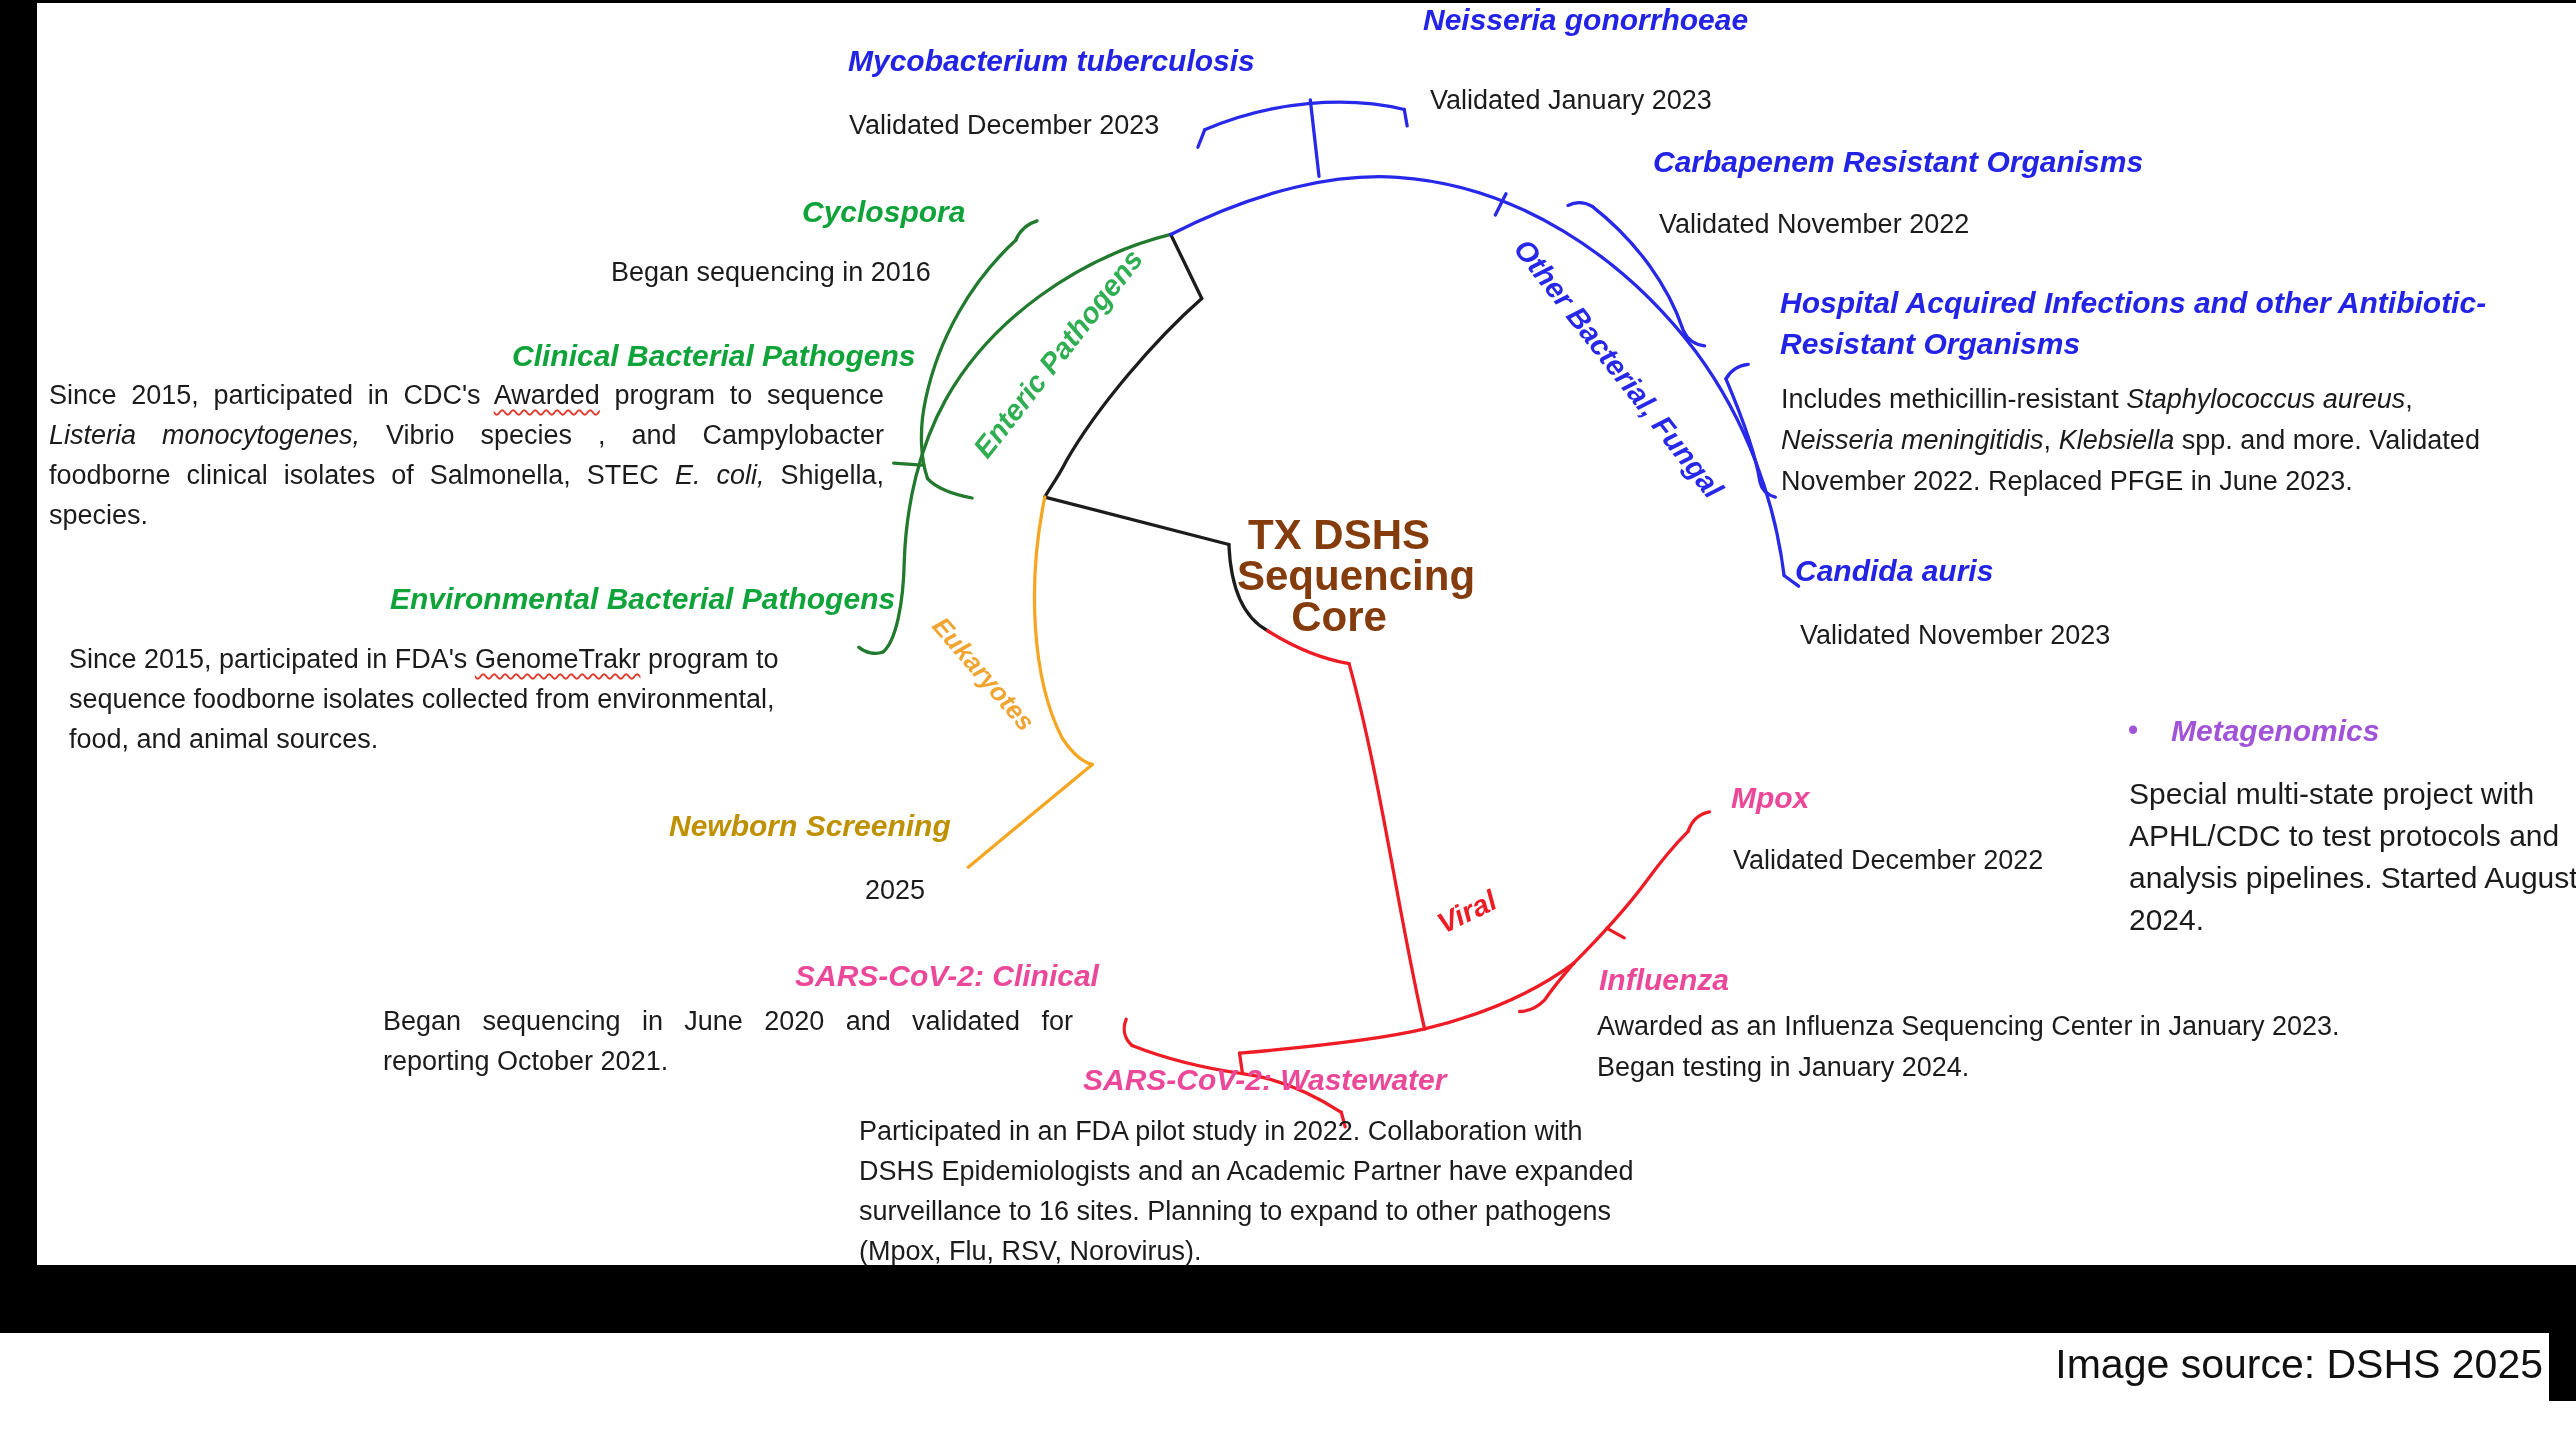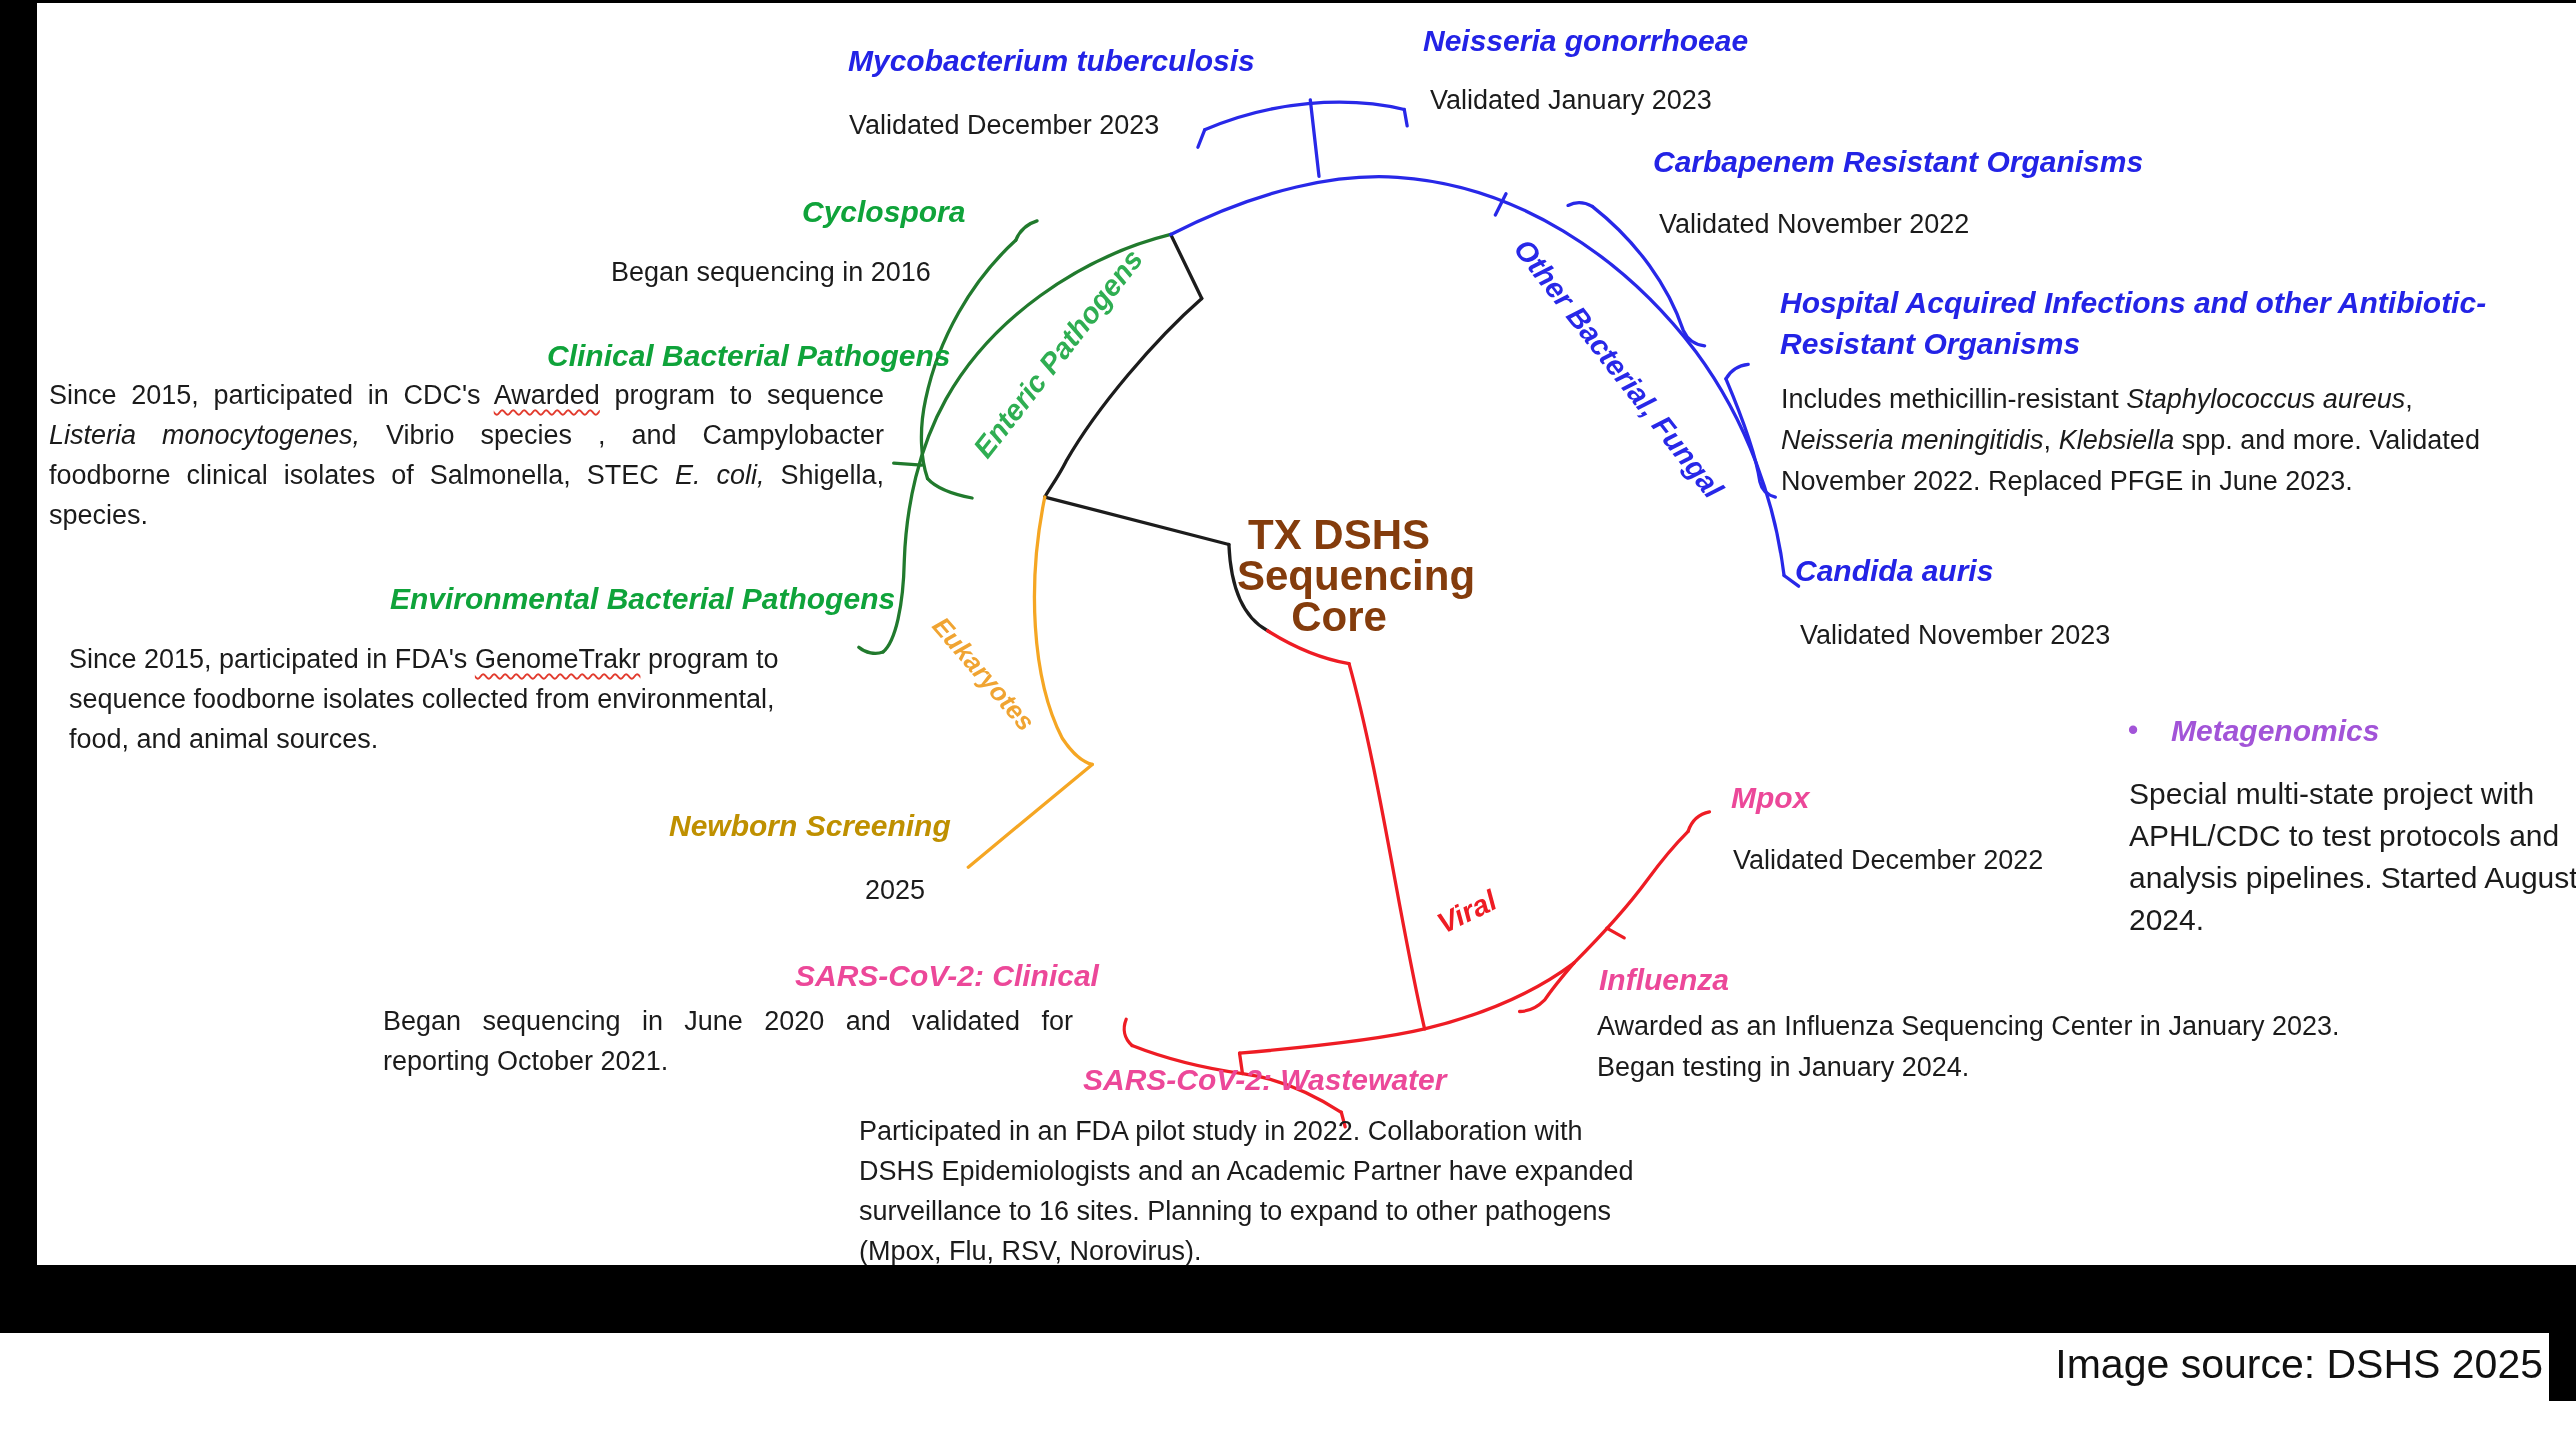--- a/index.html
+++ b/index.html
@@ -89,42 +89,42 @@
   </div>
 
   <div class="abs curved" style="left:967px;top:444px;color:#2fae52;transform:rotate(-52deg);">Enteric Pathogens</div>
   <div class="abs curved" style="left:1533px;top:233px;color:#2828e8;transform:rotate(52deg);">Other Bacterial, Fungal</div>
   <div class="abs curved" style="left:949px;top:611px;color:#f0a432;transform:rotate(49deg);font-size:26px;">Eukaryotes</div>
   <div class="abs curved" style="left:1432px;top:911px;color:#ee1c24;transform:rotate(-26deg);">Viral</div>
 
   <div class="abs lbl green" style="left:802px;top:194px;">Cyclospora</div>
   <div class="abs body" style="left:611px;top:252px;">Began sequencing in 2016</div>
 
-  <div class="abs lbl green" style="left:547px;top:338px;">Clinical Bacterial Pathogens</div>
+  <div class="abs lbl green" style="left:512px;top:338px;">Clinical Bacterial Pathogens</div>
   <div class="abs body justify" style="left:49px;top:375px;width:835px;">
       <div><span>Since 2015, participated in CDC's </span><span class="w">Awarded</span><span> program to sequence</span></div>
       <div><span style="font-style: italic;">Listeria monocytogenes,</span><span> Vibrio species , and Campylobacter</span></div>
       <div><span>foodborne clinical isolates of Salmonella, STEC </span><span style="font-style: italic;">E. coli,</span><span> Shigella,</span></div>
       <div><span>species.</span></div>
     </div>
 
   <div class="abs lbl green" style="left:390px;top:581px;">Environmental Bacterial Pathogens</div>
   <div class="abs body" style="left:69px;top:639px;">
       <div><span>Since 2015, participated in FDA's </span><span class="w">GenomeTrakr</span><span> program to</span></div>
       <div><span>sequence foodborne isolates collected from environmental,</span></div>
       <div><span>food, and animal sources.</span></div>
     </div>
 
   <div class="abs lbl gold" style="left:669px;top:808px;">Newborn Screening</div>
   <div class="abs body" style="left:865px;top:870px;">2025</div>
 
   <div class="abs lbl blue" style="left:848px;top:43px;">Mycobacterium tuberculosis</div>
   <div class="abs body" style="left:849px;top:105px;">Validated December 2023</div>
 
-  <div class="abs lbl blue" style="left:1423px;top:23px;">Neisseria gonorrhoeae</div>
+  <div class="abs lbl blue" style="left:1423px;top:2px;">Neisseria gonorrhoeae</div>
   <div class="abs body" style="left:1430px;top:80px;">Validated January 2023</div>
 
   <div class="abs lbl blue" style="left:1653px;top:144px;">Carbapenem Resistant Organisms</div>
   <div class="abs body" style="left:1659px;top:204px;">Validated November 2022</div>
 
   <div class="abs lbl blue" style="left:1780px;top:282px;line-height:41px;">
       <div><span>Hospital Acquired Infections and other Antibiotic-</span></div>
       <div><span>Resistant Organisms</span></div>
     </div>
   <div class="abs body" style="left:1781px;top:379px;line-height:41px;">

